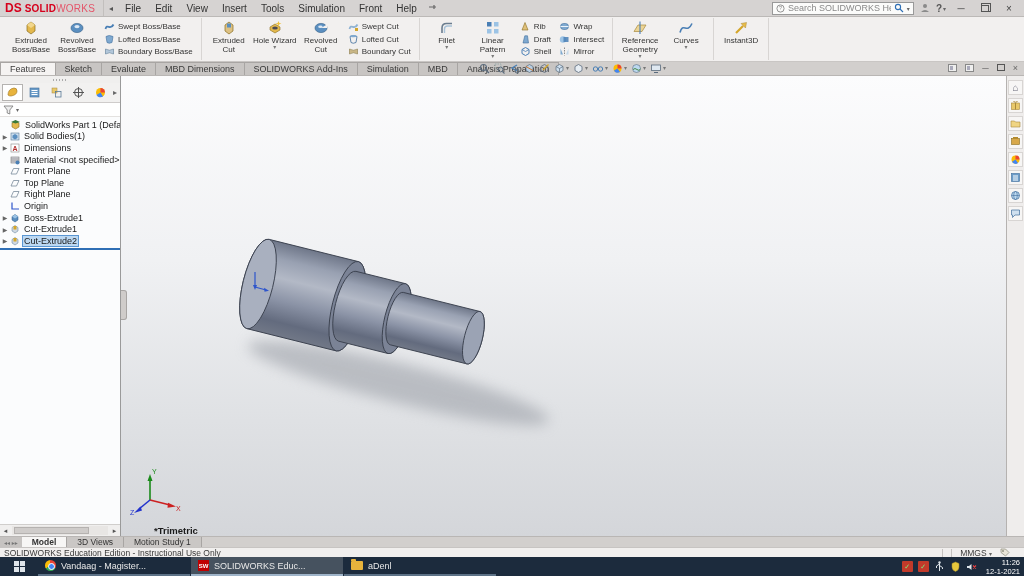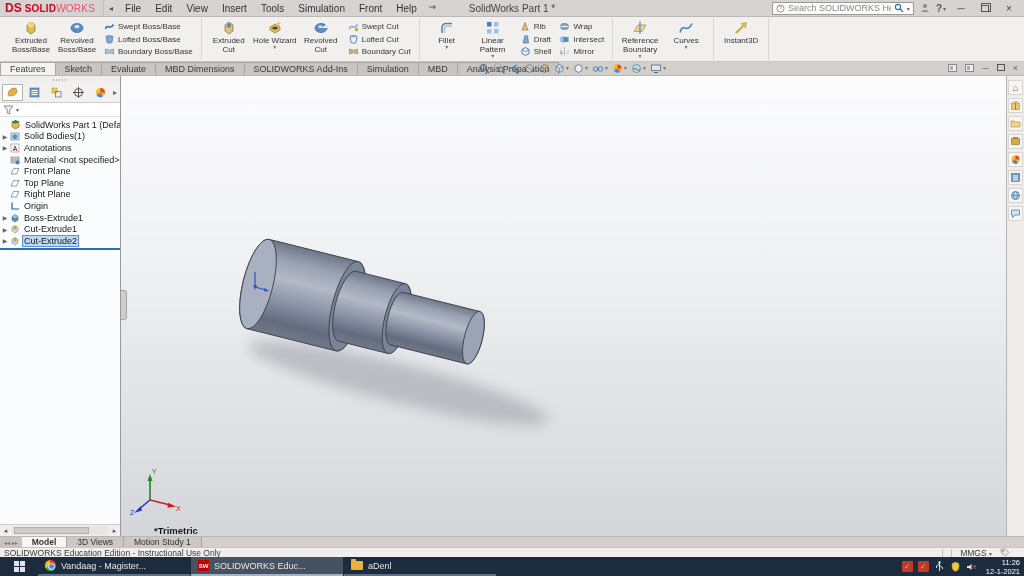--- a/index.html
+++ b/index.html
@@ -141,21 +141,20 @@
         <span>Front</span>
       </div>
     <div class="menu-item">
         <span>Help</span>
       </div>
     <span class="pin">
       <svg width="9" height="9" viewBox="0 0 9 9">
           <path d="M1 4 H6 M6 2 V6 M6 4 H8" stroke="#666" stroke-width="1.2" fill="none"></path>
         </svg>
     </span>
-    <div class="tb-title">SolidWorks Part 1 *</div>
     <div class="tb-right">
       <div class="searchbox">
         <svg width="9" height="9" viewBox="0 0 10 10">
             <circle cx="5" cy="5" r="4" fill="none" stroke="#888"></circle>
             <text x="5" y="7.2" font-size="6" text-anchor="middle" fill="#888">?</text>
           </svg>
         <span class="ph">Search SOLIDWORKS Help</span>
         <svg width="10" height="10" viewBox="0 0 10 10">
             <circle cx="4" cy="4" r="2.6" fill="none" stroke="#2f6fb5" stroke-width="1.1"></circle>
             <line x1="6" y1="6" x2="9" y2="9" stroke="#2f6fb5" stroke-width="1.1"></line>
@@ -330,21 +329,21 @@
         </div>
       </div>
     </div>
 
     <div class="rgroup">
       <div class="rbl">
         <svg width="16" height="16" viewBox="0 0 16 16">
             <path d="M2 11.5 6 5 14 5 10 11.5Z" fill="#ecd495" stroke="#a8893c" stroke-width=".7"></path>
             <line x1="8" y1="1.5" x2="8" y2="14" stroke="#4a7fb5" stroke-width="1.1"></line>
           </svg>
-        <span>Reference Boundary</span>
+        <span>Reference Geometry</span>
           <span class="drop">▾</span>
       </div>
       <div class="rbl">
         <svg width="16" height="16" viewBox="0 0 16 16">
             <path d="M2 12.5 C5 1.5 9 14.5 14 3.5" stroke="#4a7fb5" fill="none" stroke-width="1.6"></path>
           </svg>
         <span>Curves</span>
           <span class="drop">▾</span>
       </div>
     </div>
@@ -521,21 +520,21 @@
               <path d="M2.5 4.5 5 3 7.5 4.5 7.5 7 5 8.5 2.5 7Z" fill="#5b8fc0"></path>
             </svg>
           <span class="tl">Solid Bodies(1)</span>
         </div>
         <div class="tree-row">
           <span class="tw">▶</span>
           <svg class="ti" width="10" height="10" viewBox="0 0 10 10">
               <rect x="1" y="1" width="8" height="8" fill="#fff" stroke="#888" stroke-width=".6"></rect>
               <text x="5" y="7.6" font-size="7" text-anchor="middle" fill="#b03030" font-weight="bold">A</text>
             </svg>
-          <span class="tl">Annotations</span>
+          <span class="tl">Dimensions</span>
         </div>
         <div class="tree-row">
           <span class="tw"></span>
           <svg class="ti" width="10" height="10" viewBox="0 0 10 10">
               <rect x="1" y="2" width="8" height="6" fill="#d8d8e0" stroke="#777" stroke-width=".6"></rect>
               <line x1="1" y1="4" x2="9" y2="4" stroke="#999"></line>
               <line x1="1" y1="6" x2="9" y2="6" stroke="#999"></line>
               <circle cx="7.5" cy="7.5" r="2" fill="#4a7fb5"></circle>
             </svg>
           <span class="tl">Material &lt;not specified&gt;</span>

